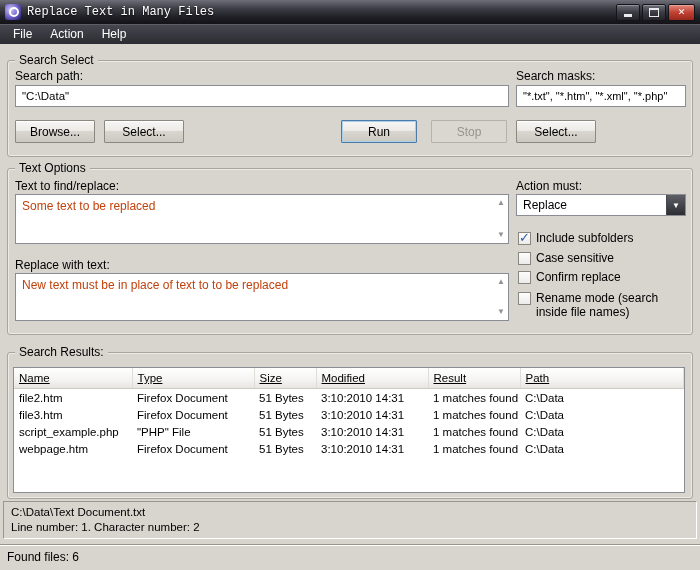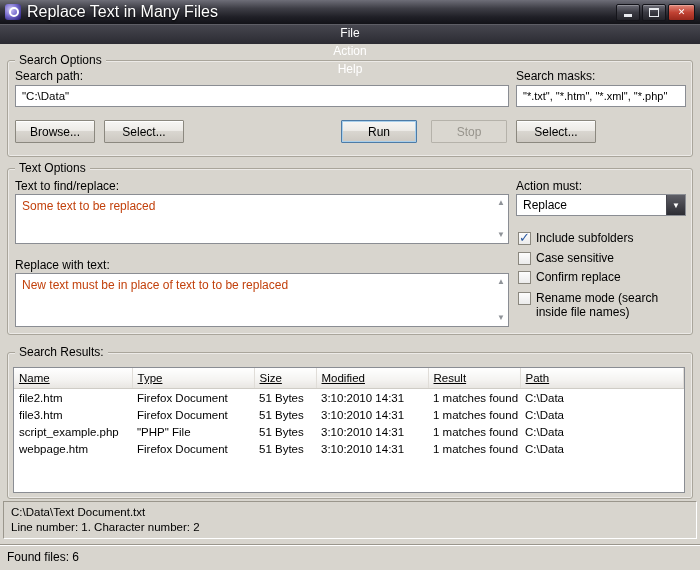--- a/index.html
+++ b/index.html
@@ -8,34 +8,34 @@
           font-size:12px;color:#000;box-shadow:0 0 0 1px #35353a;}
 
   
   .titlebar{position:absolute;left:0;top:0;width:700px;height:24px;
             background:linear-gradient(180deg,#6e6e78,#3e3e46 35%,#202027 70%,#121217);
             display:flex;align-items:center;padding:0 5px;box-sizing:border-box;}
   .app-icon{width:16px;height:16px;border-radius:3px;flex:0 0 16px;margin-right:6px;position:relative;
             background:radial-gradient(circle at 35% 35%,#cfc8f4,#7a6fd0 45%,#342a85 85%);}
   .app-icon::after{content:"";position:absolute;left:4px;top:3px;width:6px;height:6px;
             border:2px solid #fff;border-radius:50%;}
-  .title{color:#fff;font-size:16px;flex:1;text-shadow:0 1px 2px #000;white-space:nowrap;}
+  .title{color:#fff;font-size:12px;flex:1;text-shadow:0 1px 2px #000;white-space:nowrap;font-family:Liberation Mono, monospace;}
   .winbtns{display:flex;gap:2px;}
   .win-btn{width:22px;height:15px;border:1px solid #14141a;border-radius:2px;cursor:default;
            background:linear-gradient(#6e6e78,#3a3a42 50%,#24242a);color:#e6e9ee;
            display:flex;align-items:center;justify-content:center;
            box-shadow:inset 0 1px 0 rgba(255,255,255,.25);}
   .win-btn.close{width:25px;background:linear-gradient(#e2897b,#c14233 50%,#99281c);color:#fff;font-size:9px;}
   .glyph-min{display:block;width:8px;height:3px;background:#e8eaee;margin-top:7px;}
   .glyph-max{display:block;width:8px;height:6px;border:1px solid #e8eaee;border-top-width:2px;}
 
   
   .menubar{position:absolute;left:0;top:24px;width:700px;height:20px;box-sizing:border-box;
            background:linear-gradient(#484850,#2b2b32);display:flex;align-items:center;padding:0 4px;
-           box-shadow:inset 0 1px 0 rgba(255,255,255,.12);flex-direction:column;}
+           box-shadow:inset 0 1px 0 rgba(255,255,255,.12);}
   .menu-item{color:#fff;padding:2px 9px;font-size:12px;cursor:default;}
 
   
   .groupbox{position:absolute;border:1px solid #a9a59b;border-radius:3px;
             box-shadow:inset 0 0 0 1px rgba(255,255,255,.5);}
   .gb-label{position:absolute;top:-8px;left:7px;background:#d8d5ce;padding:0 4px;line-height:14px;white-space:nowrap;}
   #gb-search{left:7px;top:60px;width:684px;height:95px;}
   #gb-text{left:7px;top:168px;width:684px;height:165px;}
   #gb-results{left:7px;top:352px;width:684px;height:145px;}
   .lbl{position:absolute;white-space:nowrap;}
@@ -109,21 +109,21 @@
     </div>
   </div>
 
   <div class="menubar">
     <div class="menu-item">File</div>
     <div class="menu-item">Action</div>
     <div class="menu-item">Help</div>
   </div>
 
   <div class="groupbox" id="gb-search">
-    <div class="gb-label">Search Options</div>
+    <div class="gb-label">Search Select</div>
     <div class="lbl" style="left:7px;top:8px;">Search path:</div>
     <input class="textbox" style="left: 7px; top: 24px; width: 494px;" value="&quot;C:\Data&quot;">
     <div class="lbl" style="left:508px;top:8px;">Search masks:</div>
     <input class="textbox masks" style="left: 508px; top: 24px; width: 170px;" value="&quot;*.txt&quot;, &quot;*.htm&quot;, &quot;*.xml&quot;, &quot;*.php&quot;">
     <button class="btn" style="left:7px;top:59px;width:80px;">Browse...</button>
     <button class="btn" style="left:96px;top:59px;width:80px;">Select...</button>
     <button class="btn default" style="left:333px;top:59px;width:76px;">Run</button>
     <button class="btn disabled" style="left:423px;top:59px;width:76px;">Stop</button>
     <button class="btn" style="left:508px;top:59px;width:80px;">Select...</button>
   </div>
@@ -155,21 +155,21 @@
     <div class="checkbox-row" style="left:510px;top:101px;">
       <span class="cb-box"></span>
       <span class="cb-label">Confirm replace</span>
     </div>
     <div class="checkbox-row" style="left:510px;top:122px;">
       <span class="cb-box"></span>
       <span class="cb-label">Rename mode (search inside file names)</span>
     </div>
 
     <div class="lbl" style="left:7px;top:89px;">Replace with text:</div>
-    <div class="ta-wrap" style="left:7px;top:104px;width:494px;height:54px;">
+    <div class="ta-wrap" style="left:7px;top:104px;width:494px;height:48px;">
       <textarea class="ta" style="">New text must be in place of text to to be replaced</textarea>
       <span class="sb-arrow up">▲</span>
       <span class="sb-arrow down">▼</span>
     </div>
   </div>
 
   <div class="groupbox" id="gb-results">
     <div class="gb-label">Search Results:</div>
     <div class="listview">
       <table class="lv-table">

